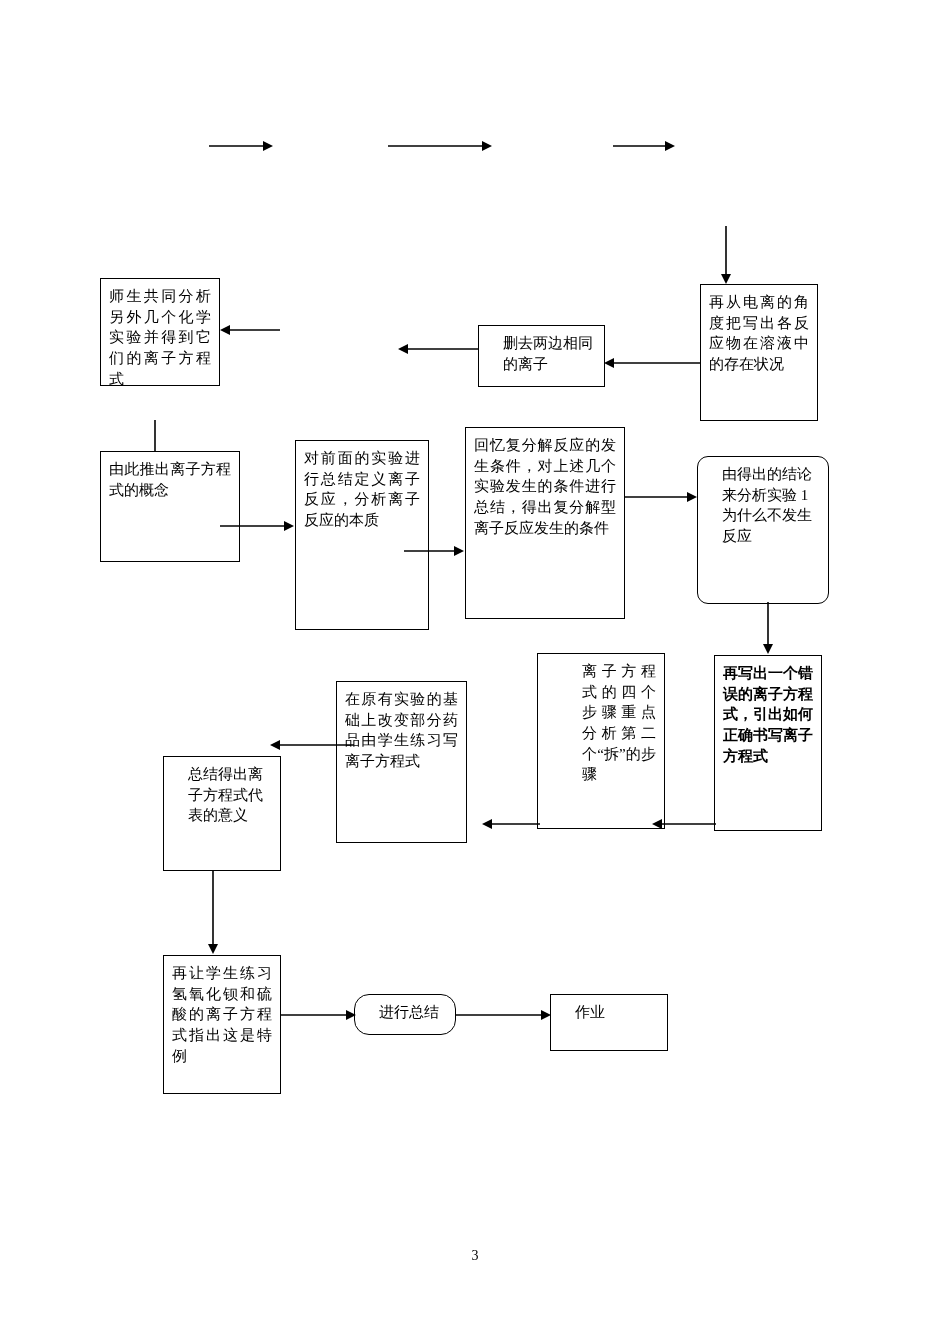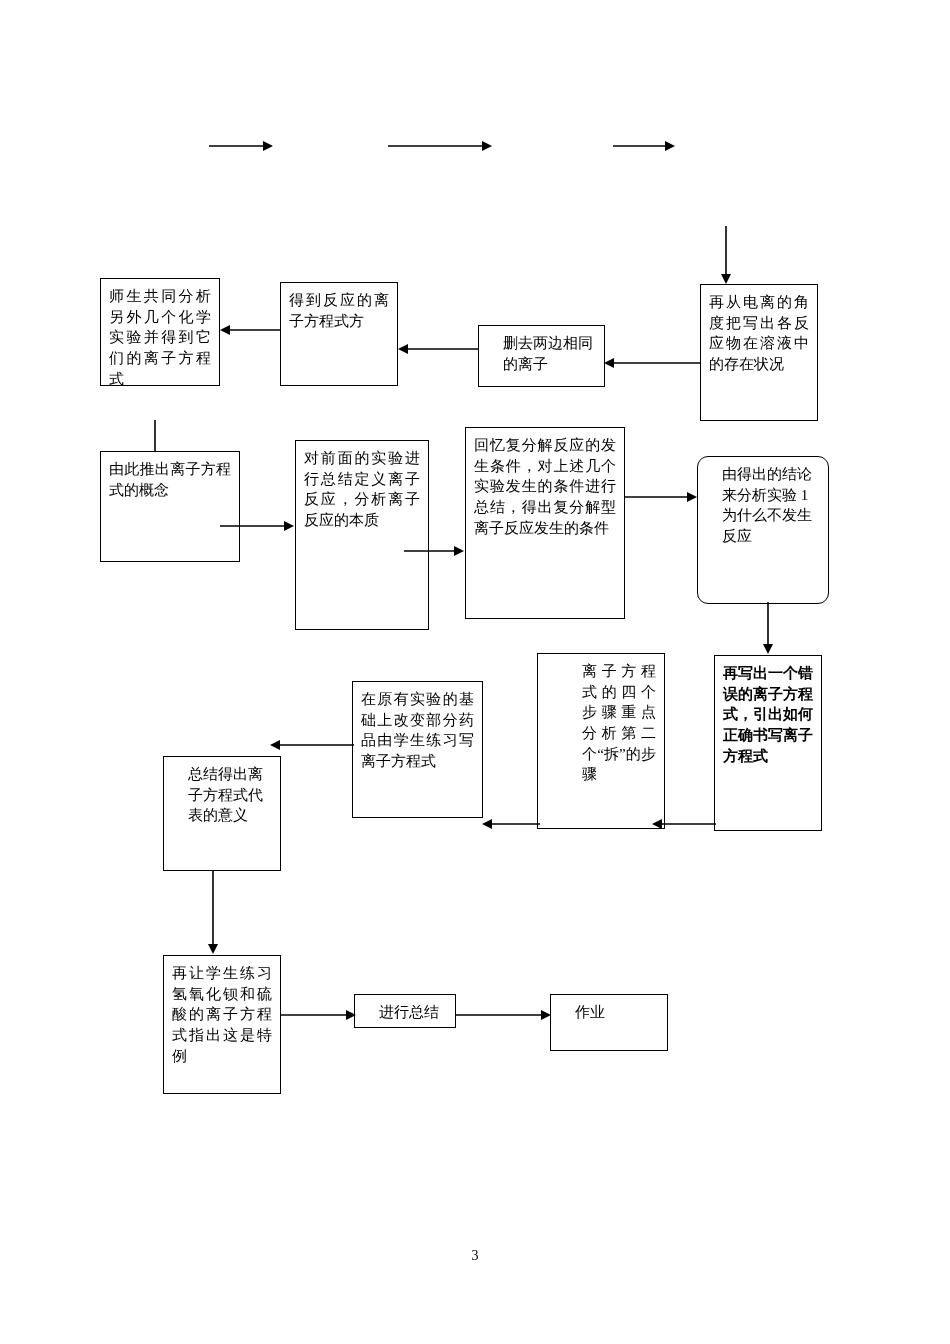--- a/index.html
+++ b/index.html
@@ -75,21 +75,20 @@
 
   <div class="arrow" style="left:718px; top:226px;">
     <svg width="16" height="60" viewBox="0 0 16 60">
       <line x1="8" y1="0" x2="8" y2="48" stroke="#000" stroke-width="1.6"></line>
       <polygon points="3,48 8,58 13,48" fill="#000"></polygon>
     </svg>
   </div>
 
   <div class="node" style="left:100px; top:278px; width:120px; height:108px;">师生共同分析另外几个化学实验并得到它们的离子方程式</div>
 
-  <div class="node" style="left:280px; top:282px; width:118px; height:104px;">得到反应的离子方程式方</div>
 
   <div class="node nojust" style="left:478px; top:325px; width:127px; height:62px;">删去两边相同的离子</div>
 
   <div class="node" style="left:700px; top:284px; width:118px; height:137px;">再从电离的角度把写出各反应物在溶液中的存在状况</div>
 
   <div class="arrow" style="left:220px; top:322px;">
     <svg width="62" height="16" viewBox="0 0 62 16">
       <line x1="60" y1="8" x2="10" y2="8" stroke="#000" stroke-width="1.6"></line>
       <polygon points="10,3 0,8 10,13" fill="#000"></polygon>
     </svg>
@@ -149,21 +148,21 @@
     <svg width="16" height="54" viewBox="0 0 16 54">
       <line x1="8" y1="0" x2="8" y2="42" stroke="#000" stroke-width="1.6"></line>
       <polygon points="3,42 8,52 13,42" fill="#000"></polygon>
     </svg>
   </div>
 
   <div class="node" style="left:714px; top:655px; width:108px; height:176px;font-weight:bold;">再写出一个错误的离子方程式，引出如何正确书写离子方程式</div>
 
   <div class="node" style="left:537px; top:653px; width:128px; height:176px;padding-left:44px;">离子方程式的四个步骤重点分析第二个“拆”的步骤</div>
 
-  <div class="node" style="left:352px; top:681px; width:131px; height:137px;">在原有实验的基础上改变部分药品由学生练习写离子方程式</div>
+  <div class="node" style="left:336px; top:681px; width:131px; height:162px;">在原有实验的基础上改变部分药品由学生练习写离子方程式</div>
 
   <div class="node nojust" style="left:163px; top:756px; width:118px; height:115px;">总结得出离子方程式代表的意义</div>
 
   <div class="arrow" style="left:652px; top:816px;">
     <svg width="66" height="16" viewBox="0 0 66 16">
       <line x1="64" y1="8" x2="10" y2="8" stroke="#000" stroke-width="1.6"></line>
       <polygon points="10,3 0,8 10,13" fill="#000"></polygon>
     </svg>
   </div>
 
@@ -183,21 +182,21 @@
 
   <div class="arrow" style="left:205px; top:870px;">
     <svg width="16" height="86" viewBox="0 0 16 86">
       <line x1="8" y1="0" x2="8" y2="74" stroke="#000" stroke-width="1.6"></line>
       <polygon points="3,74 8,84 13,74" fill="#000"></polygon>
     </svg>
   </div>
 
   <div class="node" style="left:163px; top:955px; width:118px; height:139px;">再让学生练习氢氧化钡和硫酸的离子方程式指出这是特例</div>
 
-  <div class="node nojust" style="left:354px; top:994px; width:102px; height:34px;">进行总结</div>
+  <div class="node nojust" style="left:354px; top:994px; width:102px; height:41px;border-radius:15px;">进行总结</div>
 
   <div class="node nojust" style="left:550px; top:994px; width:118px; height:57px;">作业</div>
 
   <div class="arrow" style="left:280px; top:1007px;">
     <svg width="78" height="16" viewBox="0 0 78 16">
       <line x1="0" y1="8" x2="66" y2="8" stroke="#000" stroke-width="1.6"></line>
       <polygon points="66,3 76,8 66,13" fill="#000"></polygon>
     </svg>
   </div>
 

